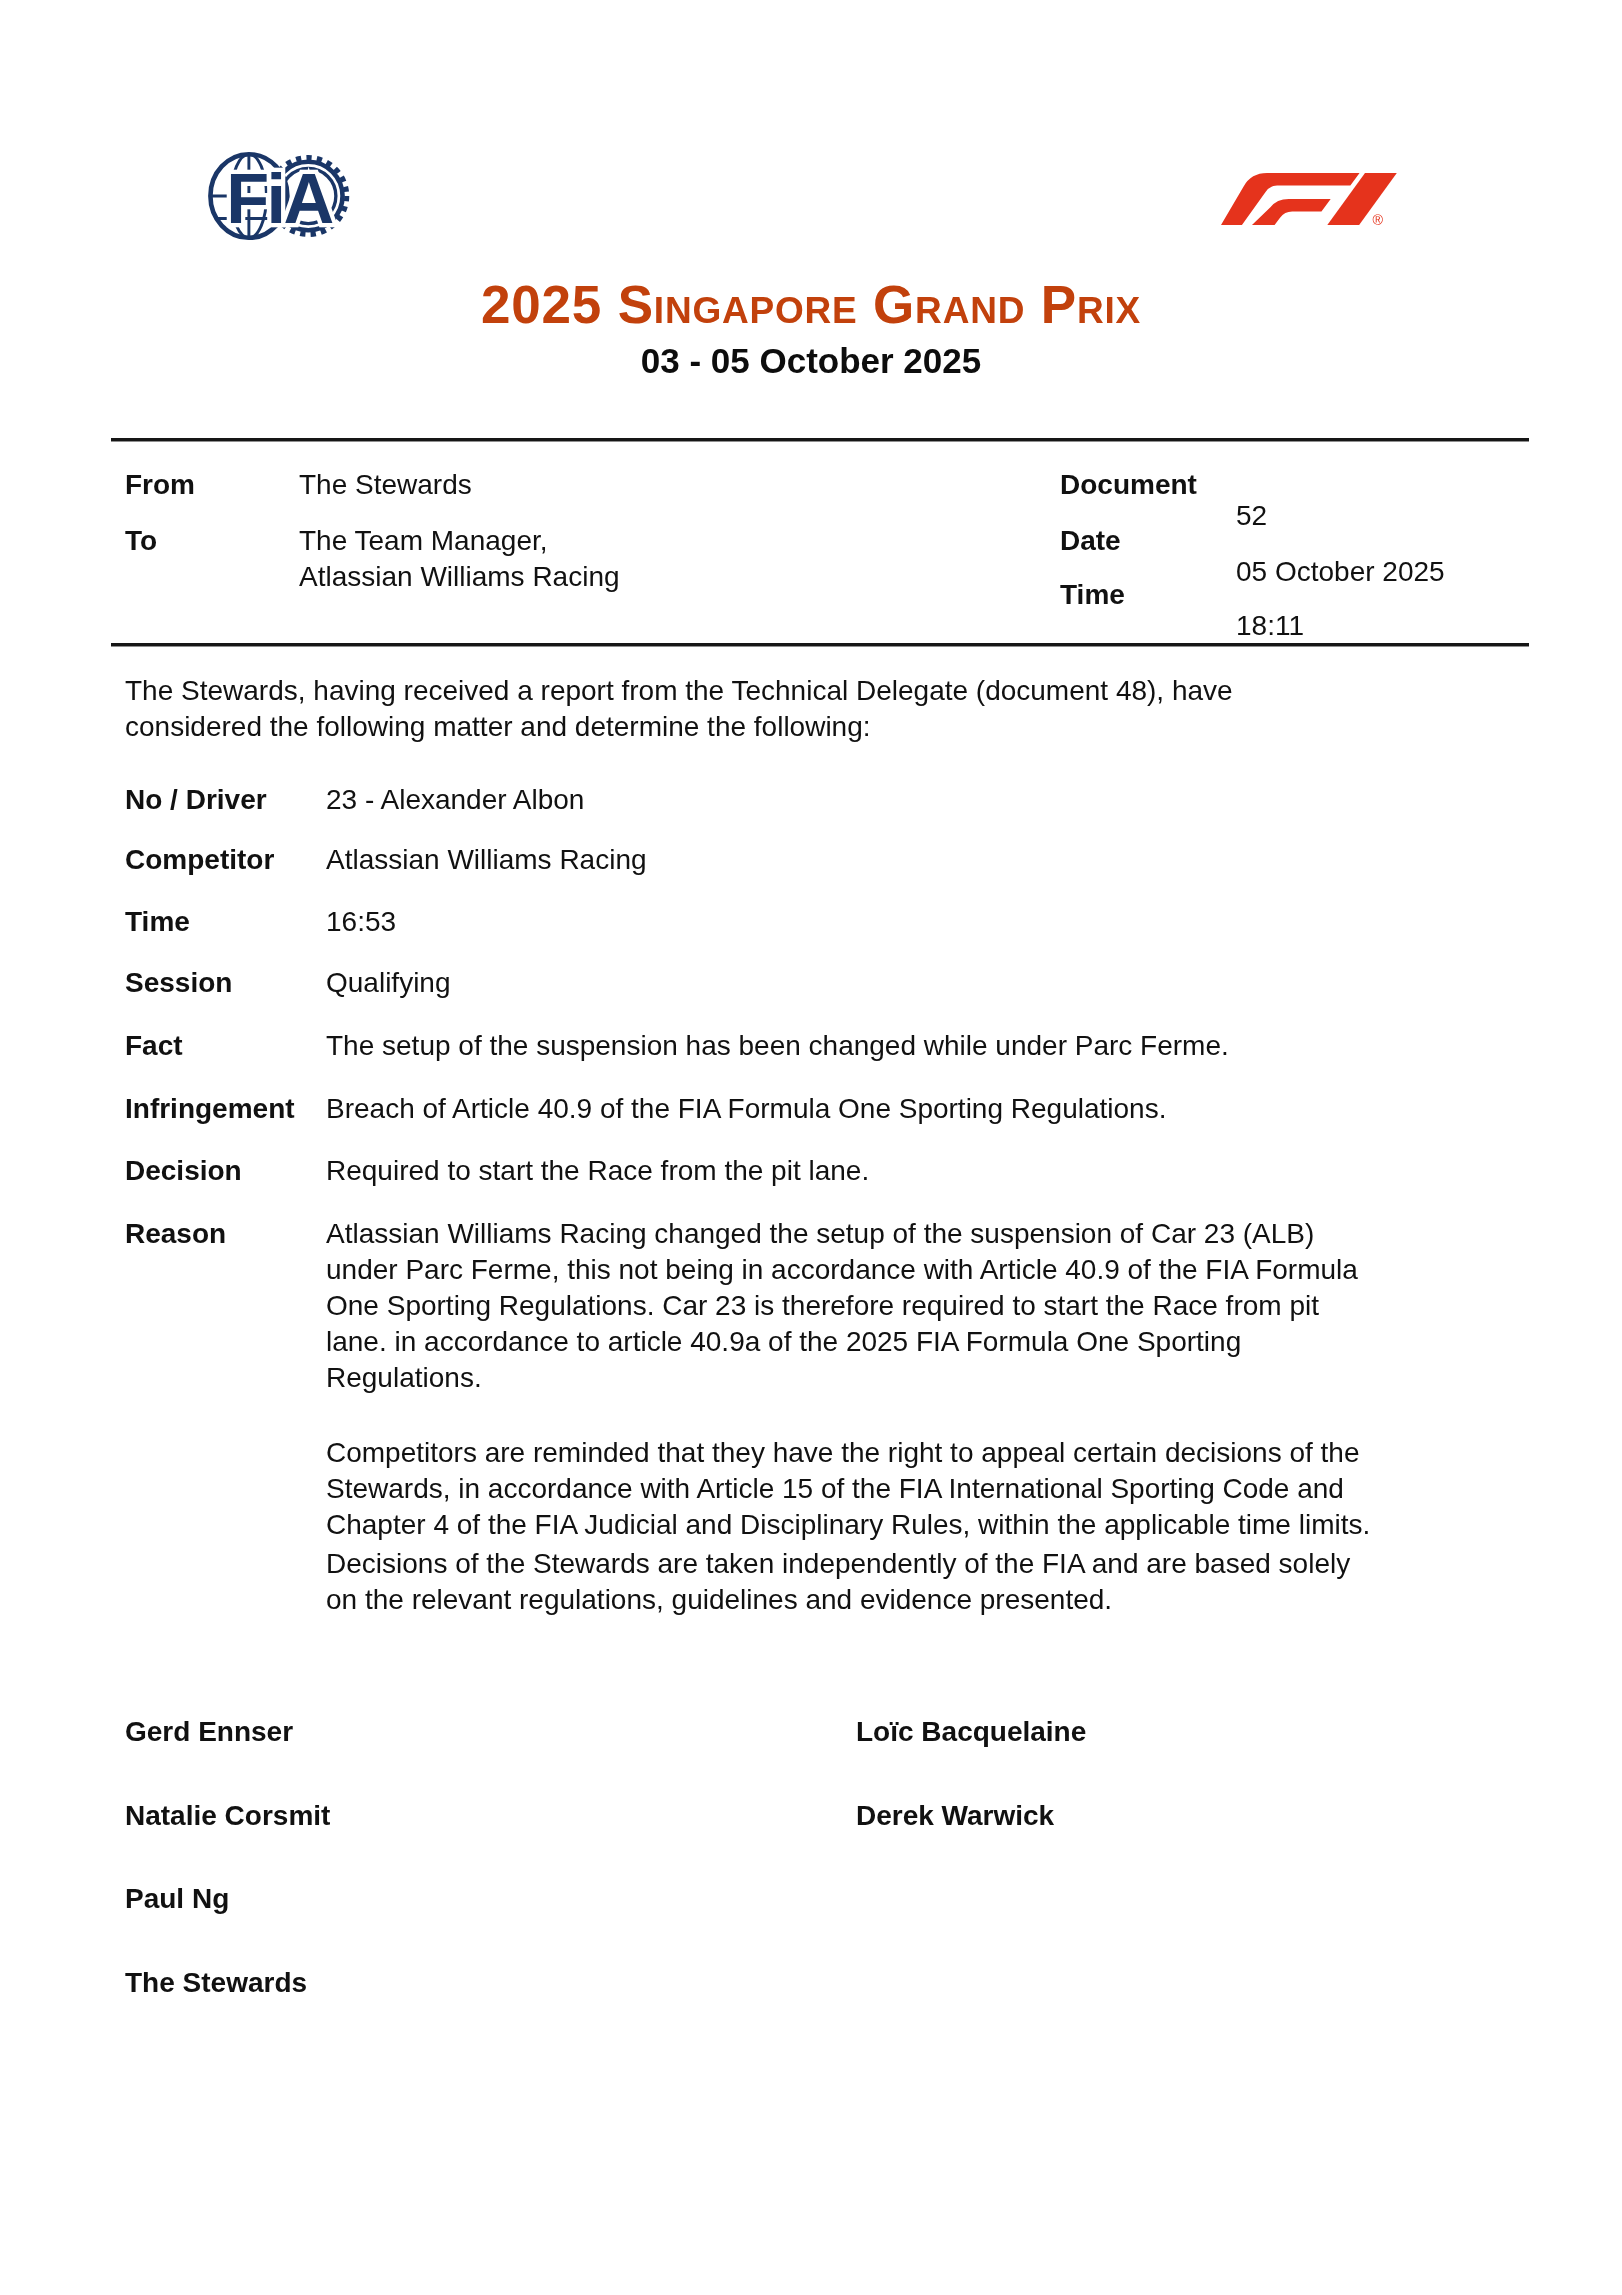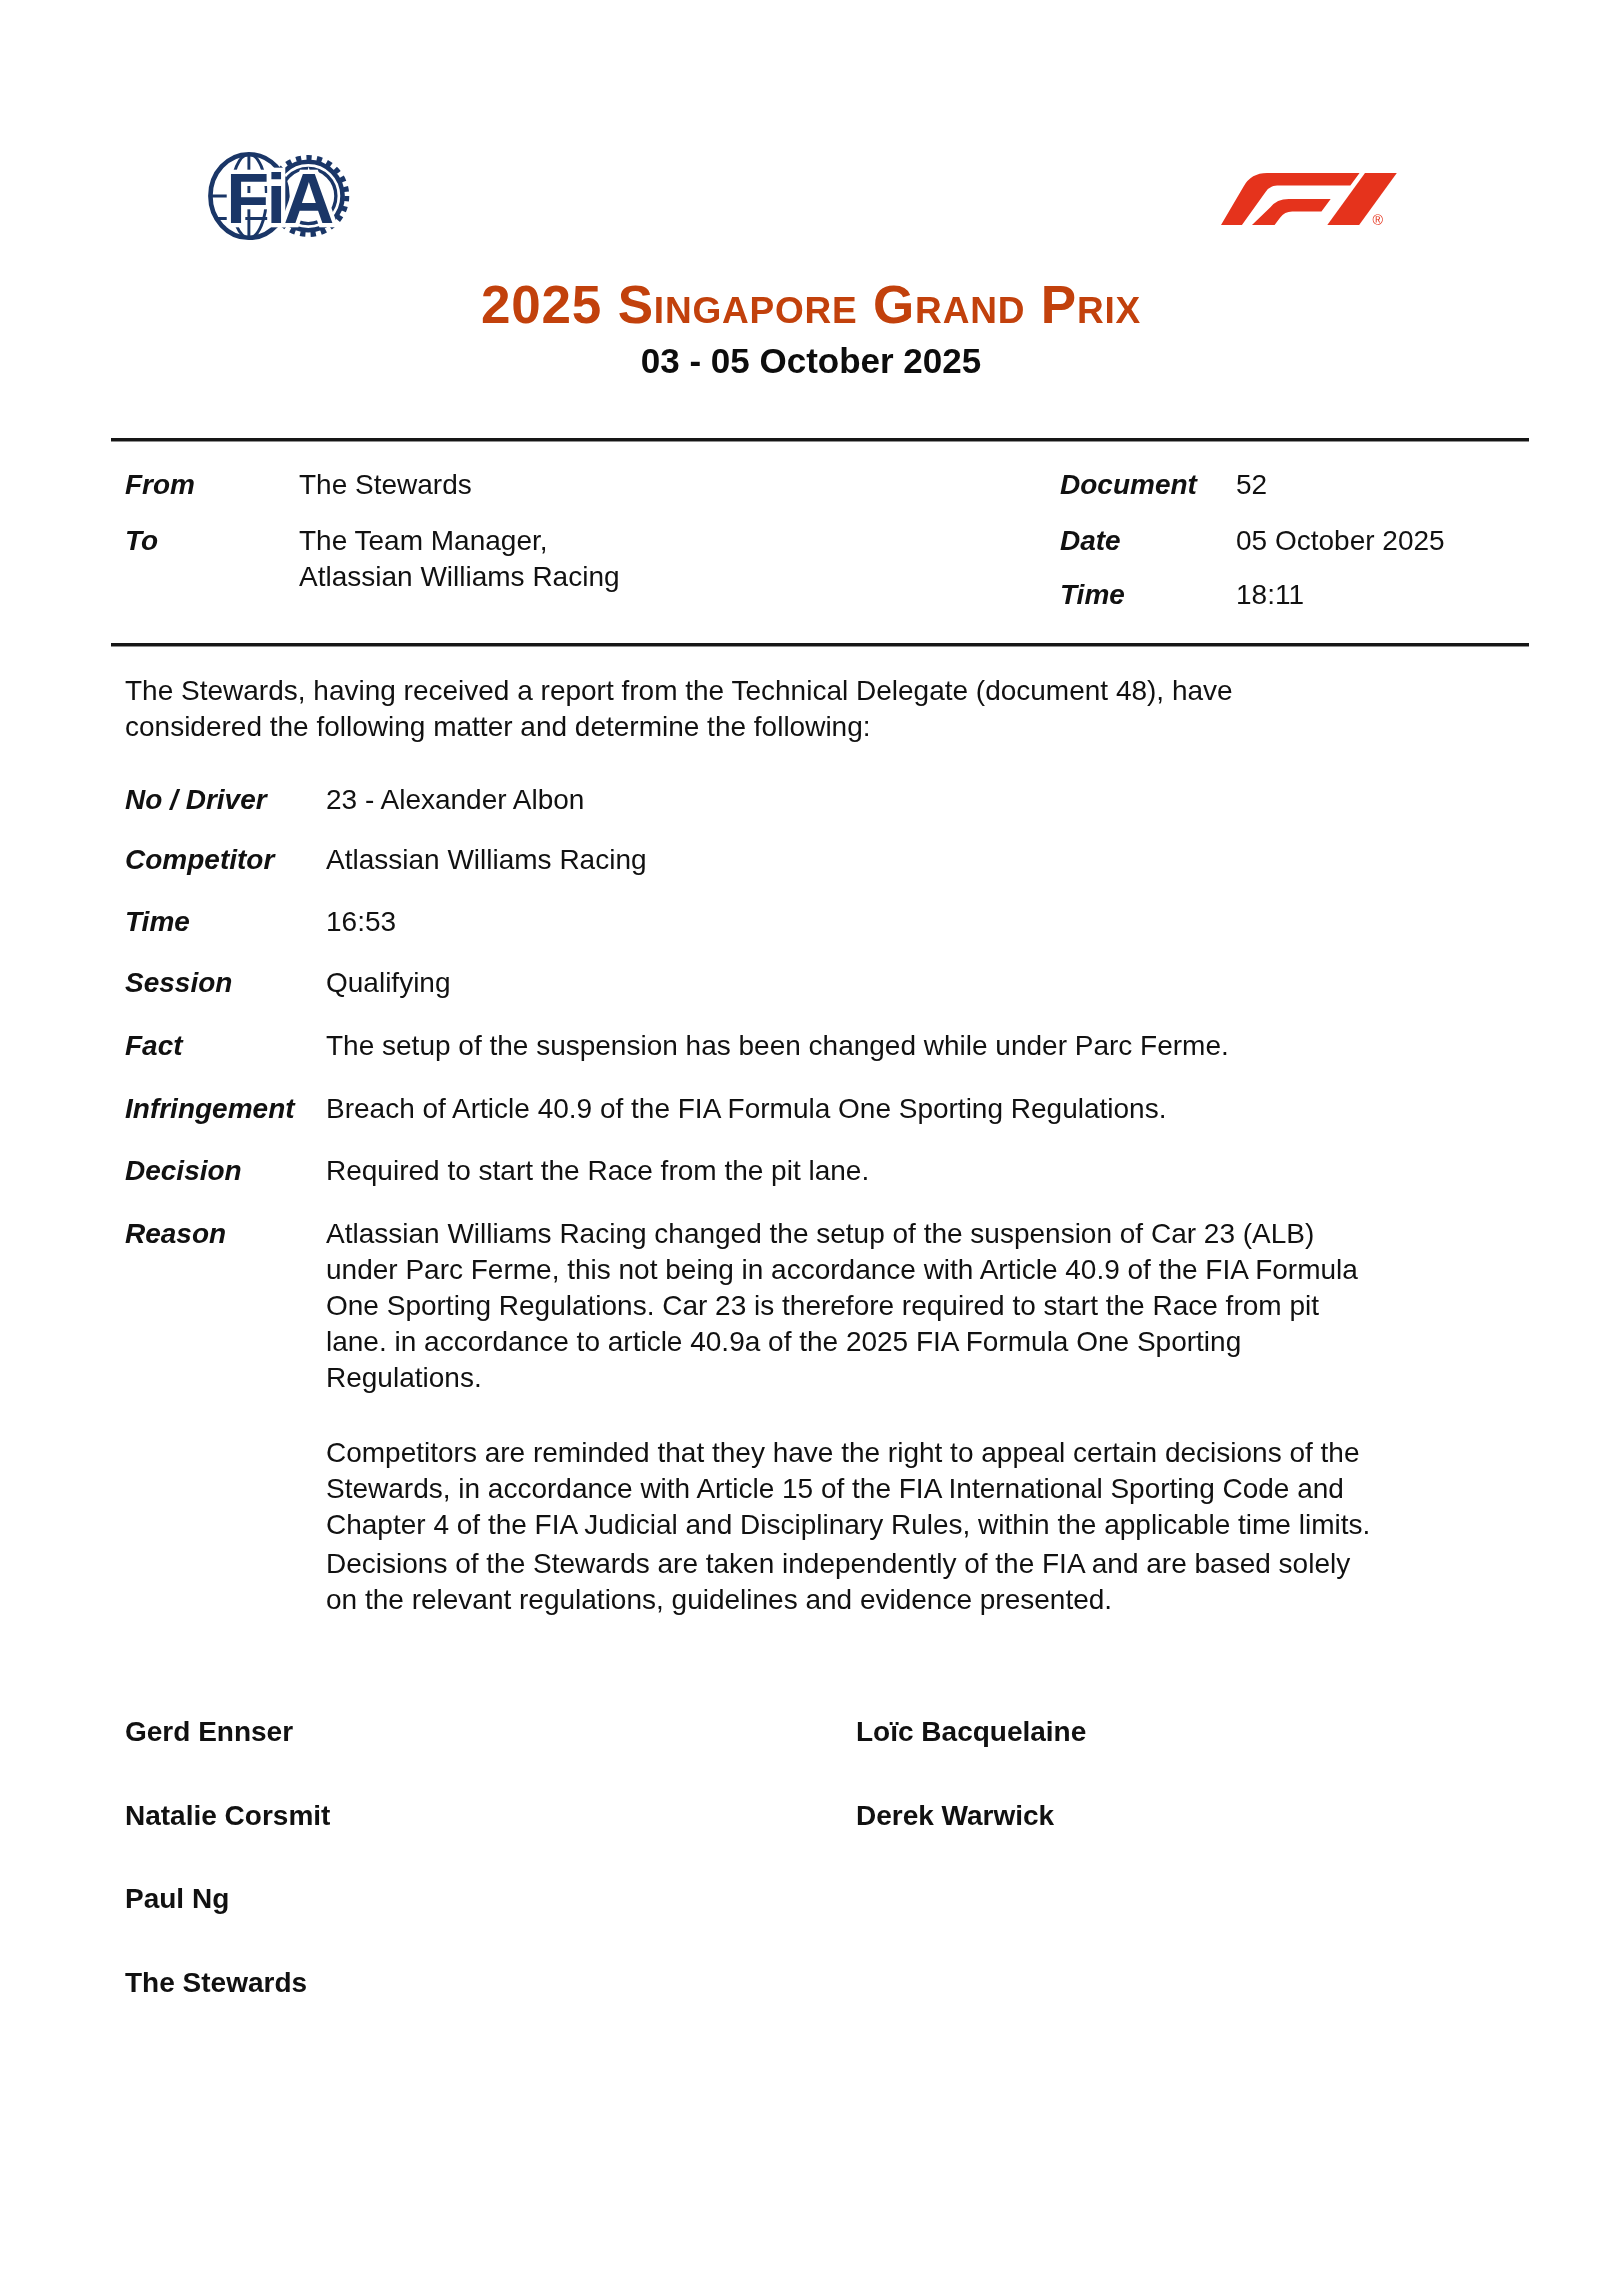--- a/index.html
+++ b/index.html
@@ -55,28 +55,28 @@
     left: 111px;
     width: 1418px;
     height: 2.5px;
     background: #161616;
     border-bottom: 1.7px solid #8f8f8f;
   }
   .rule-top { top: 438px; }
   .rule-mid { top: 643px; }
 
   .t34 { font-size: 28px; line-height: 36px; }
-  .bold { font-weight: bold; font-style: italic; }
+  .bold { font-weight: bold; }
   .ml { white-space: pre-line; }
 
   
   .col-label-left   { left: 125px; }
   .col-value-left   { left: 299px; }
   .col-label-right  { left: 1060px; text-align: right; }
-  .col-value-right  { left: 1236px; }
+  .col-value-right  { left: 1236px; margin-top: 31px; }
 
   
   .field-label { left: 125px; width: 196px; }
   .field-value { left: 326px; width: 1253px; }
   .intro { left: 125px; top: 673px; width: 1353px; }
   .note  { left: 326px; width: 1253px; }
 
   
   .sig {
     font-size: 28px;

